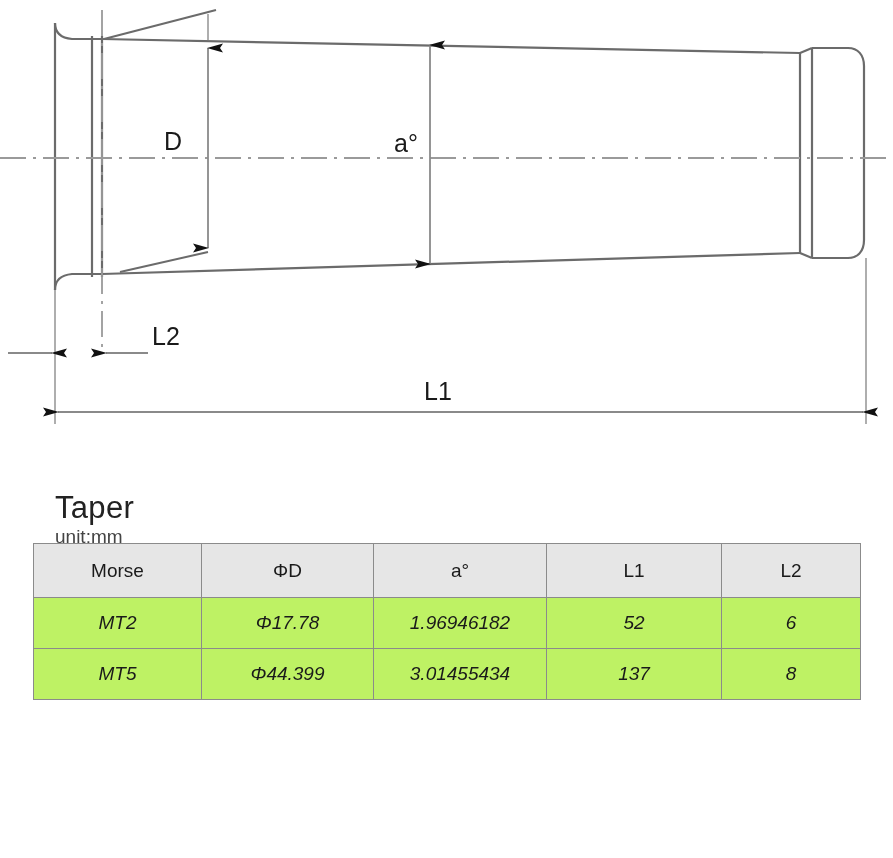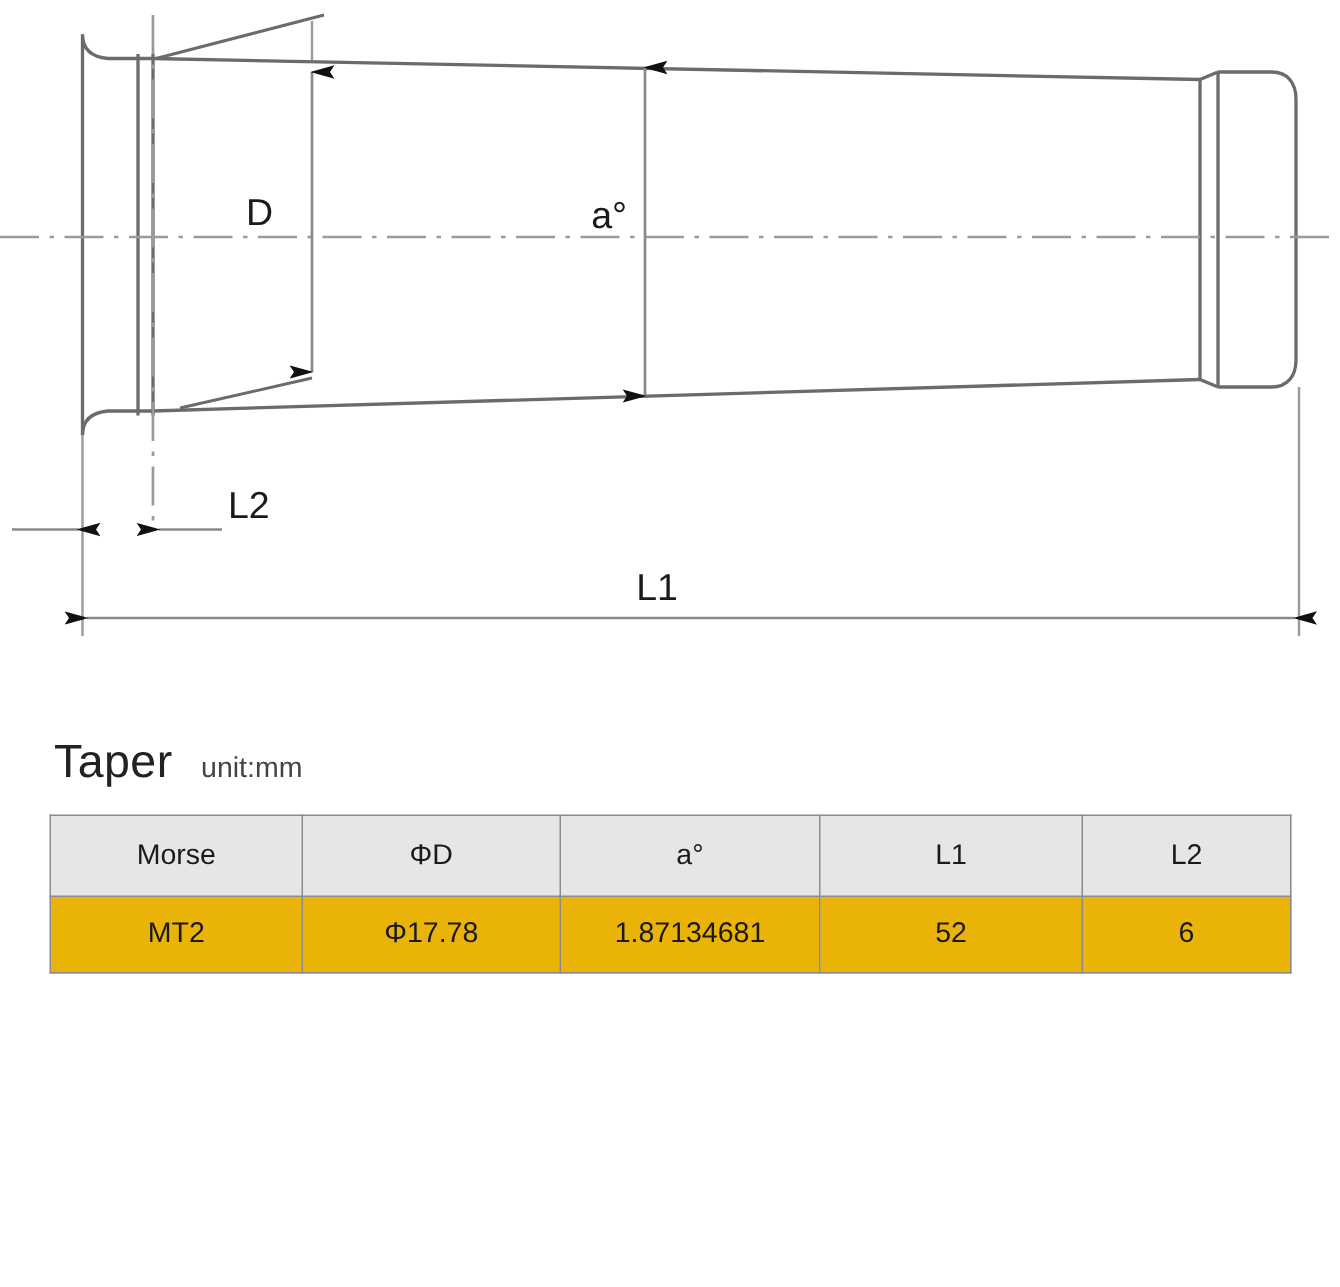--- a/index.html
+++ b/index.html
@@ -30,20 +30,21 @@
   #table-area {
     position: absolute;
     left: 0; top: 440px;
     width: 893px; height: 418px;
   }
   #title-row {
     position: absolute;
     left: 36px; top: 50px;
     display: flex;
     align-items: baseline;
+    flex-direction: column;
   }
   #taper-title {
     font-size: 31px;
     color: #222;
     letter-spacing: 0.3px;
   }
   #unit-note {
     font-size: 19px;
     color: #444;
     margin-left: 19px;
@@ -62,21 +63,21 @@
     vertical-align: middle;
     font-weight: normal;
     font-size: 19px;
     color: #1a1a1a;
     padding: 0;
   }
   #spec-table thead th {
     background: #e6e6e6;
     height: 54px;
   }
-  #spec-table tbody td { background: #eab308; }
+  #spec-table tbody td { background: #bef264; font-style: italic; }
   .col-morse { width: 168px; }
   .col-phid  { width: 172px; }
   .col-angle { width: 173px; }
   .col-l1    { width: 175px; }
   .col-l2    { width: 139px; }
 </style>
 </head>
 <body>
 
 <div id="drawing-area">
@@ -176,19 +177,26 @@
         <th>ΦD</th>
         <th>a°</th>
         <th>L1</th>
         <th>L2</th>
       </tr>
     </thead>
     <tbody id="spec-table-body">
       <tr>
         <td>MT2</td>
         <td>Φ17.78</td>
-        <td>1.87134681</td>
+        <td>1.96946182</td>
         <td>52</td>
         <td>6</td>
+      </tr>
+      <tr>
+        <td>MT5</td>
+        <td>Φ44.399</td>
+        <td>3.01455434</td>
+        <td>137</td>
+        <td>8</td>
       </tr>
     </tbody>
   </table>
 </div>
 
 </body></html>

